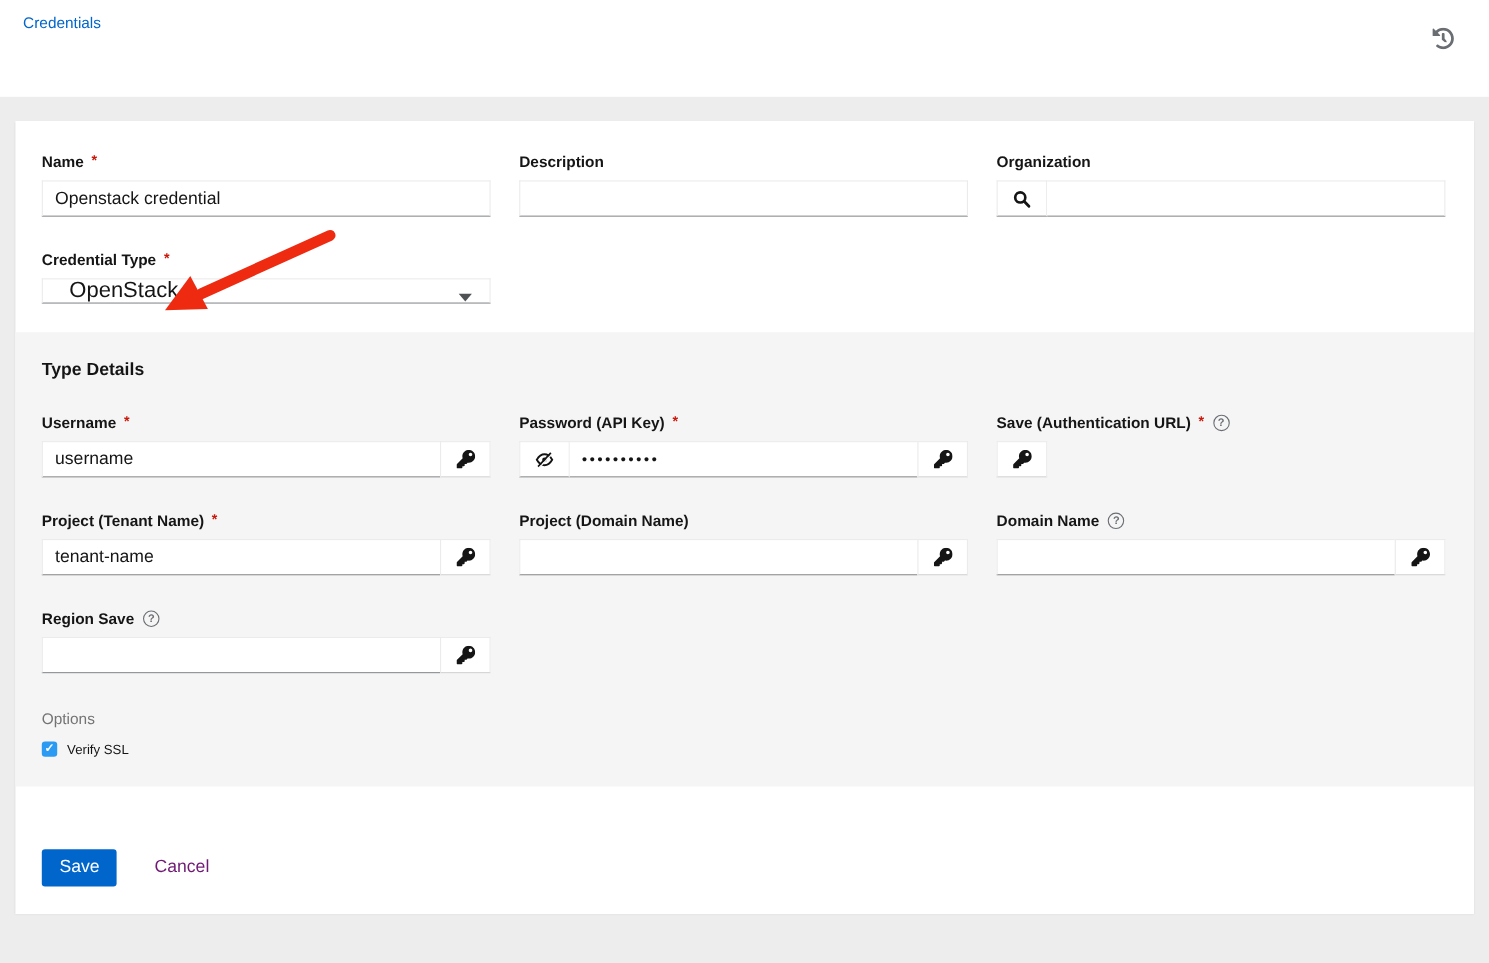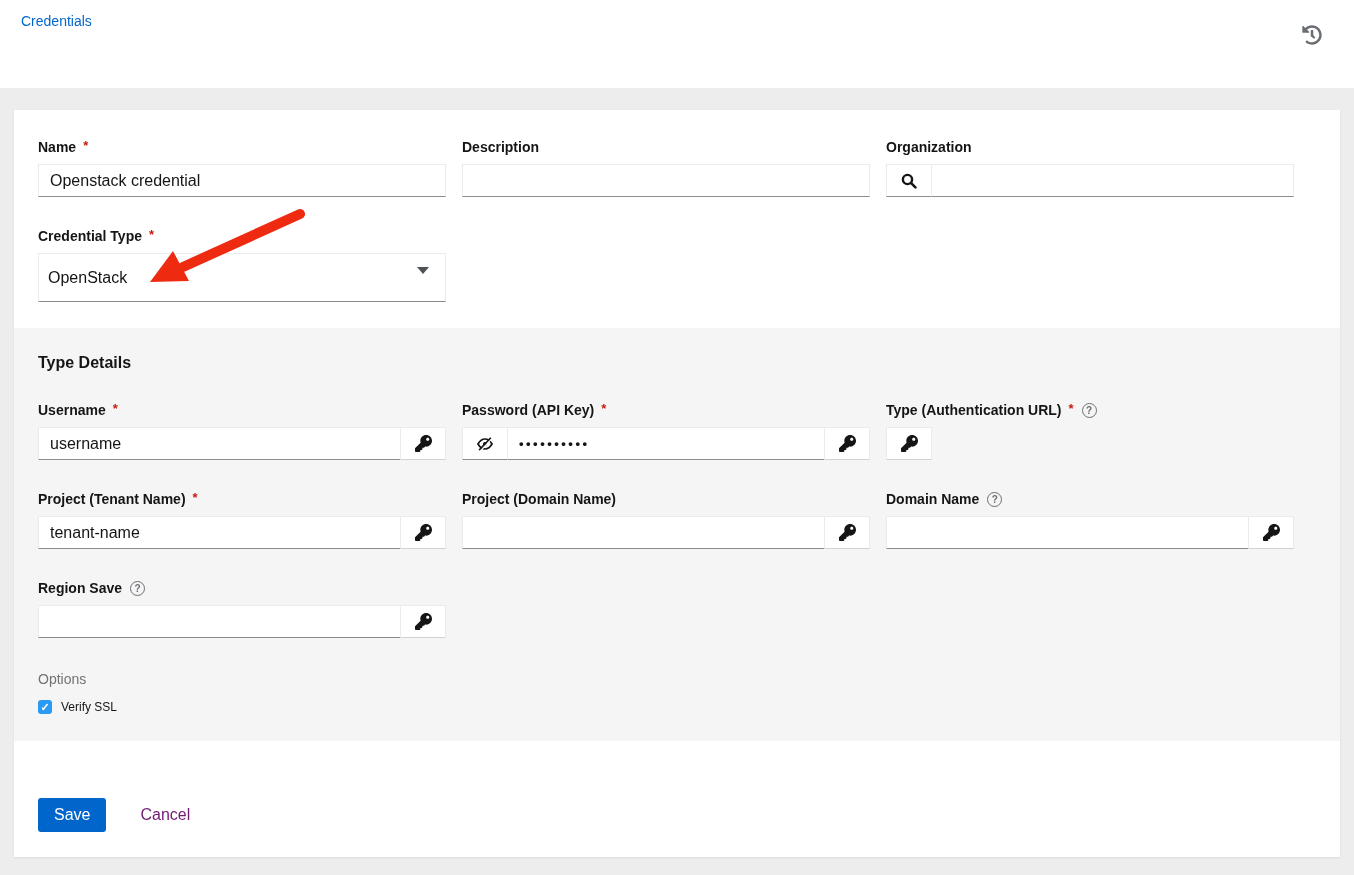--- a/index.html
+++ b/index.html
@@ -14,21 +14,21 @@
   .header { background:#fff; height:88px; padding:12px 24px 0 15px; position:relative; }
   .breadcrumb a { color:#0066cc; font-size:14px; text-decoration:none; margin-left:6px; cursor:pointer; }
   .page-title { margin:7px 0 0 0; font-size:24px; font-weight:500; color:#151515; letter-spacing:.2px; }
   .history-btn { position:absolute; right:32px; top:25px; background:none; border:none; padding:0; cursor:pointer; line-height:0; }
   
   .content { padding:22px 14px 15px 14px; }
   .card { background:#fff; box-shadow:0 1px 2px rgba(0,0,0,.08); }
   .card-top { padding:29px 24px 26px 24px; }
   .card-mid { background:#f5f5f5; padding:26px 24px 27px 24px; }
   .card-bottom { padding:57px 24px 25px 24px; display:flex; align-items:center; }
-  .row { display:flex; gap:16px;align-items:center; }
+  .row { display:flex; gap:26px;align-items:center; }
   .row + .row { margin-top:31px; }
   .field { width:408px; }
   .field-label { display:flex; align-items:center; margin-bottom:9px; font-size:14px; font-weight:bold; color:#151515; }
   .req { color:#c9190b; font-size:13px; font-weight:bold; margin-left:7px; position:relative; top:-2px; }
   .help { width:15px; height:15px; border:1.5px solid #6a6e73; border-radius:50%;
           color:#6a6e73; font-size:10px; font-weight:bold; display:inline-flex;
           align-items:center; justify-content:center; margin-left:8px; cursor:pointer; background:transparent; padding:0; }
   input.text {
     width:100%; height:33px; border:1px solid #ebebeb; border-bottom:1px solid #8a8d90;
     padding:0 11px; font-size:16px; color:#151515; background:#fff; outline:none;
@@ -39,23 +39,23 @@
   .input-group input { flex:1; min-width:0; }
   .input-group input.no-right { border-right:0; }
   .input-group input.no-left  { border-left:0; }
   .addon {
     width:46px; height:33px; flex:0 0 46px; background:#fff; border:1px solid #ebebeb;
     display:flex; align-items:center; justify-content:center; cursor:pointer; padding:0;
   }
   .addon.left  { border-bottom-color:#8a8d90; }
   .addon.right { border-bottom-color:#d2d2d2; }
   .select {
-    position:relative; width:408px; height:49px; background:#fff;
+    position:relative; width:408px; height:23px; background:#fff;
     border:1px solid #ebebeb; border-bottom:1px solid #8a8d90;
-    display:flex; align-items:center; padding:0 9px; font-size:16px; cursor:pointer;
+    display:flex; align-items:center; padding:0 24px; font-size:20px; cursor:pointer;
   }
   .caret { position:absolute; right:16px; top:13px; width:0; height:0;
            border-left:6px solid transparent; border-right:6px solid transparent;
            border-top:7px solid #4f5255; }
   .section-title { margin:0 0 30px 0; font-size:16px; font-weight:bold; color:#151515; }
   .options-title { margin:33px 0 13px 0; font-size:14px; font-weight:normal; color:#737373; }
   .checkbox-row { display:flex; align-items:center; cursor:pointer; }
   .checkbox {
     width:14px; height:14px; border-radius:3px; background:#2b9af3;
     display:inline-flex; align-items:center; justify-content:center; flex:0 0 14px;
@@ -179,21 +179,21 @@
                 <svg class="icon" width="17" height="17" viewBox="0 0 512 512">
                   <path fill="#151515" d="M512 176.001C512 273.203 433.202 352 336 352c-11.22 0-22.19-1.062-32.827-3.069l-24.012 27.014A23.999 23.999 0 0 1 261.223 384H224v40c0 13.255-10.745 24-24 24h-40v40c0 13.255-10.745 24-24 24H24c-13.255 0-24-10.745-24-24v-78.059c0-6.365 2.529-12.47 7.029-16.971l161.802-161.802C163.108 213.814 160 195.271 160 176 160 78.798 238.797.001 335.999 0 433.488-.001 512 78.511 512 176.001zM336 128c0 26.51 21.49 48 48 48s48-21.49 48-48-21.49-48-48-48-48 21.49-48 48z"></path>
                 </svg>
               </span>
             </button>
           </div>
         </div>
 
         <div class="field">
           <div class="field-label">
-            <span>Type (Authentication URL)</span>
+            <span>Save (Authentication URL)</span>
             <span class="req">*</span>
             <button class="help">?</button>
           </div>
           <div class="input-group">
             <button class="addon right">
               <span>
                 <svg class="icon" width="17" height="17" viewBox="0 0 512 512">
                   <path fill="#151515" d="M512 176.001C512 273.203 433.202 352 336 352c-11.22 0-22.19-1.062-32.827-3.069l-24.012 27.014A23.999 23.999 0 0 1 261.223 384H224v40c0 13.255-10.745 24-24 24h-40v40c0 13.255-10.745 24-24 24H24c-13.255 0-24-10.745-24-24v-78.059c0-6.365 2.529-12.47 7.029-16.971l161.802-161.802C163.108 213.814 160 195.271 160 176 160 78.798 238.797.001 335.999 0 433.488-.001 512 78.511 512 176.001zM336 128c0 26.51 21.49 48 48 48s48-21.49 48-48-21.49-48-48-48-48 21.49-48 48z"></path>
                 </svg>
               </span>

